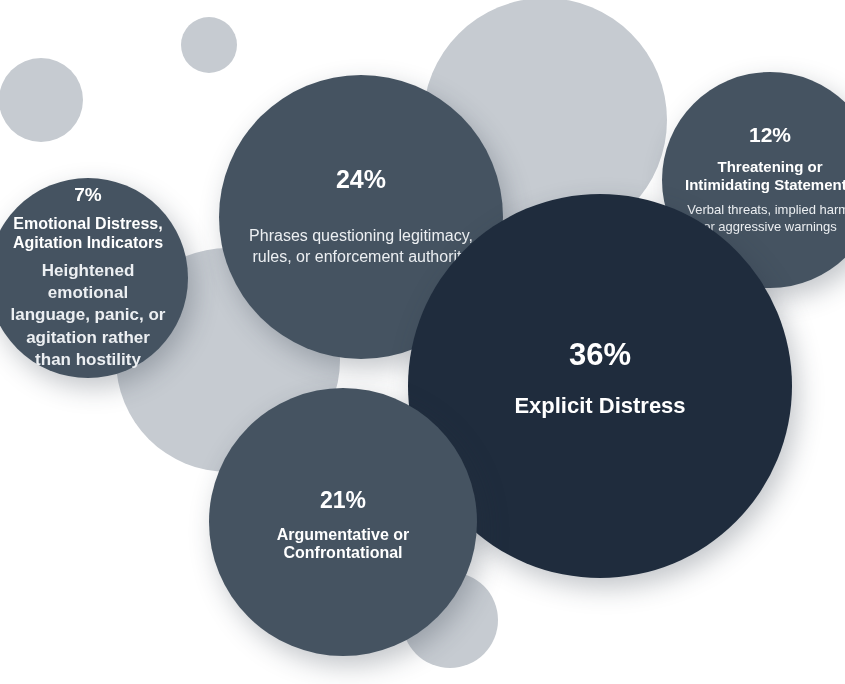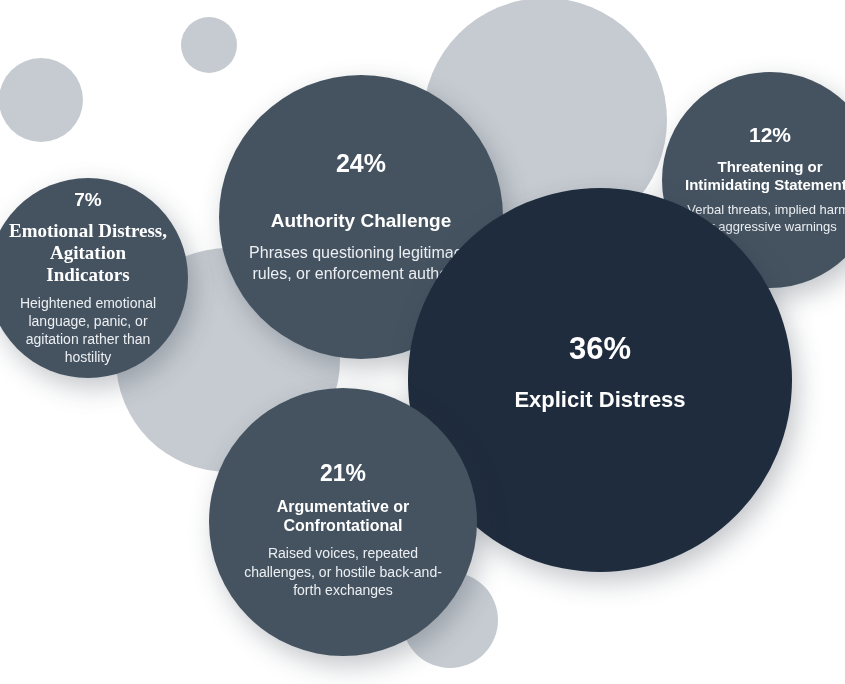--- a/index.html
+++ b/index.html
@@ -69,63 +69,61 @@
 
   #bubble-argumentative .pct   { font-size: 23px; margin-bottom: 13px; margin-top: 16px; }
   #bubble-argumentative .label { font-size: 16px; margin-bottom: 9px; }
   #bubble-argumentative .desc  { font-size: 14px; }
 
   #bubble-threatening .pct   { font-size: 21px; margin-bottom: 12px; }
   #bubble-threatening .label { font-size: 15px; margin-bottom: 9px; }
   #bubble-threatening .desc  { font-size: 13px; }
 
   #bubble-emotional-distress .pct   { font-size: 19px; margin-bottom: 10px; }
-  #bubble-emotional-distress .label { font-size: 19px; margin-bottom: 8px; font-family: Liberation Serif, serif; }
-  #bubble-emotional-distress .desc  { font-size: 14px; }
+  #bubble-emotional-distress .label { font-size: 16px; margin-bottom: 8px; }
+  #bubble-emotional-distress .desc  { font-size: 17px; font-weight: bold; }
 </style>
 </head>
 <body>
 
 <div id="canvas">
   <div id="deco-layer">
       <div class="deco" style="left: -1px; top: 58px; width: 84px; height: 84px; background: rgb(198, 203, 209);"></div>
       <div class="deco" style="left: 181px; top: 17px; width: 56px; height: 56px; background: rgb(198, 203, 209);"></div>
       <div class="deco" style="left: 423px; top: -2px; width: 244px; height: 244px; background: rgb(198, 203, 209);"></div>
       <div class="deco" style="left: 116px; top: 248px; width: 224px; height: 224px; background: rgb(198, 203, 209);"></div>
       <div class="deco" style="left: 402px; top: 572px; width: 96px; height: 96px; background: rgb(198, 203, 209);"></div>
     </div>
   <div id="bubble-layer">
       <div class="bubble" id="bubble-authority-challenge" style="left: 219px; top: 75px; width: 284px; height: 284px; background: rgb(69, 83, 97); padding: 28px;">
         <div class="inner">
           <div class="pct">24%</div>
-          <div class="label">Authority Challenge</div>
           <div class="desc">Phrases questioning legitimacy, rules, or enforcement authority</div>
         </div>
       </div>
       <div class="bubble" id="bubble-threatening" style="left: 662px; top: 72px; width: 216px; height: 216px; background: rgb(69, 83, 97); padding: 22px;">
         <div class="inner">
           <div class="pct">12%</div>
           <div class="label">Threatening or Intimidating Statements</div>
           <div class="desc">Verbal threats, implied harm, or aggressive warnings</div>
         </div>
       </div>
-      <div class="bubble" id="bubble-explicit-refusal" style="left: 408px; top: 188px; width: 384px; height: 384px; background: rgb(31, 44, 61); padding: 38px;">
+      <div class="bubble" id="bubble-explicit-refusal" style="left: 408px; top: 194px; width: 384px; height: 384px; background: rgb(31, 44, 61); padding: 38px;">
         <div class="inner">
           <div class="pct">36%</div>
           <div class="label">Explicit Distress</div>
         </div>
       </div>
       <div class="bubble" id="bubble-emotional-distress" style="left: -12px; top: 178px; width: 200px; height: 200px; background: rgb(69, 83, 97); padding: 20px;">
         <div class="inner">
           <div class="pct">7%</div>
           <div class="label">Emotional Distress, Agitation Indicators</div>
           <div class="desc">Heightened emotional language, panic, or agitation rather than hostility</div>
         </div>
       </div>
       <div class="bubble" id="bubble-argumentative" style="left: 209px; top: 388px; width: 268px; height: 268px; background: rgb(69, 83, 97); padding: 27px;">
         <div class="inner">
           <div class="pct">21%</div>
           <div class="label">Argumentative or Confrontational</div>
-          <div class="desc">Raised voices, repeated challenges, or hostile back-and-forth exchanges</div>
         </div>
       </div>
     </div>
 </div>
 
 </body></html>

